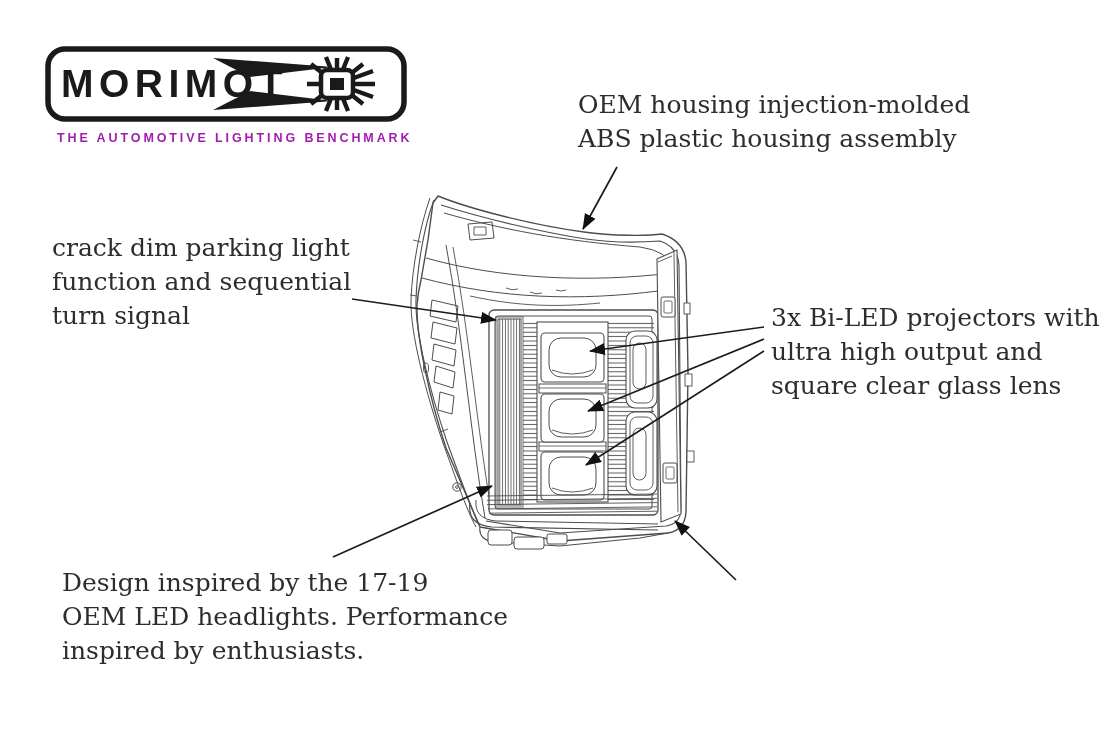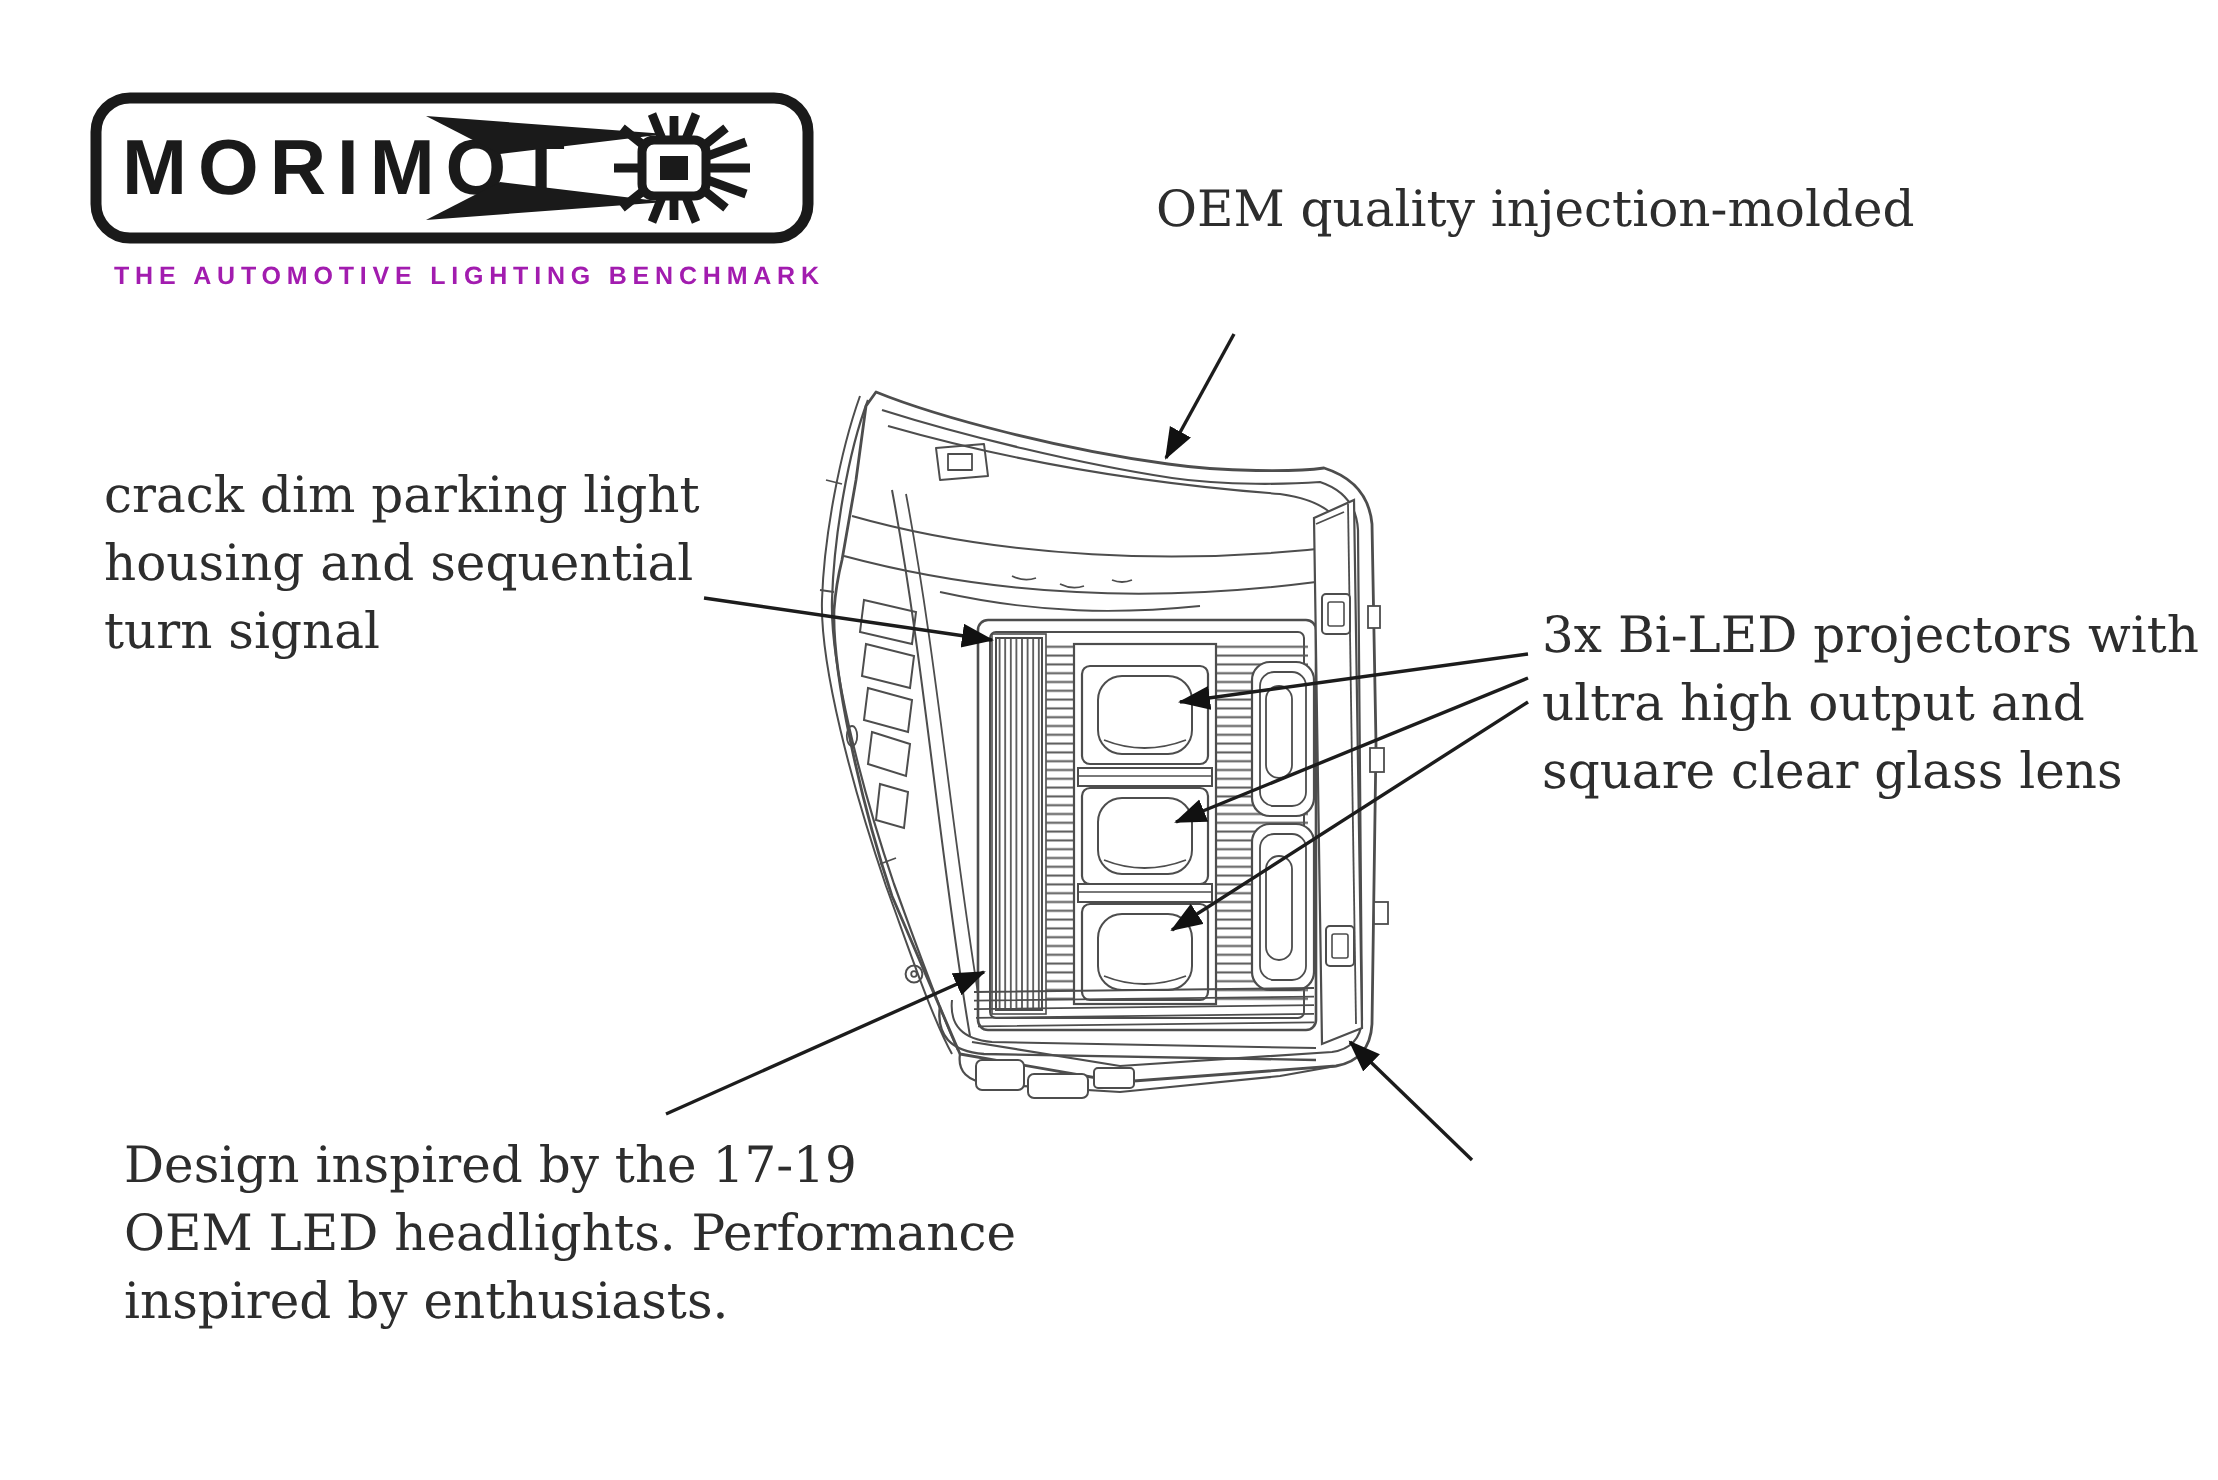--- a/index.html
+++ b/index.html
@@ -159,26 +159,27 @@
                    M297,50 L303,65 M287,50 L281,65"></path>
         </g>
         <rect x="276" y="24" width="32" height="28" rx="6" fill="#fff" stroke="#1a1a1a" stroke-width="4.5"></rect>
         <rect x="285" y="32" width="14" height="12" fill="#1a1a1a"></rect>
       </g>
     </svg>
   </div>
   <div class="tagline">THE AUTOMOTIVE LIGHTING BENCHMARK</div>
 
   <div class="note" style="left:578px;top:88px;">
-    <div>OEM quality injection-molded</div>
+    <div>OEM housing injection-molded</div>
+    <div>ABS plastic housing assembly</div>
   </div>
 
   <div class="note" style="left:52px;top:231px;">
     <div>crack dim parking light</div>
-    <div>housing and sequential</div>
+    <div>function and sequential</div>
     <div>turn signal</div>
   </div>
 
   <div class="note" style="left:771px;top:301px;">
     <div>3x Bi-LED projectors with</div>
     <div>ultra high output and</div>
     <div>square clear glass lens</div>
   </div>
 
   <div class="note" style="left:62px;top:566px;">

